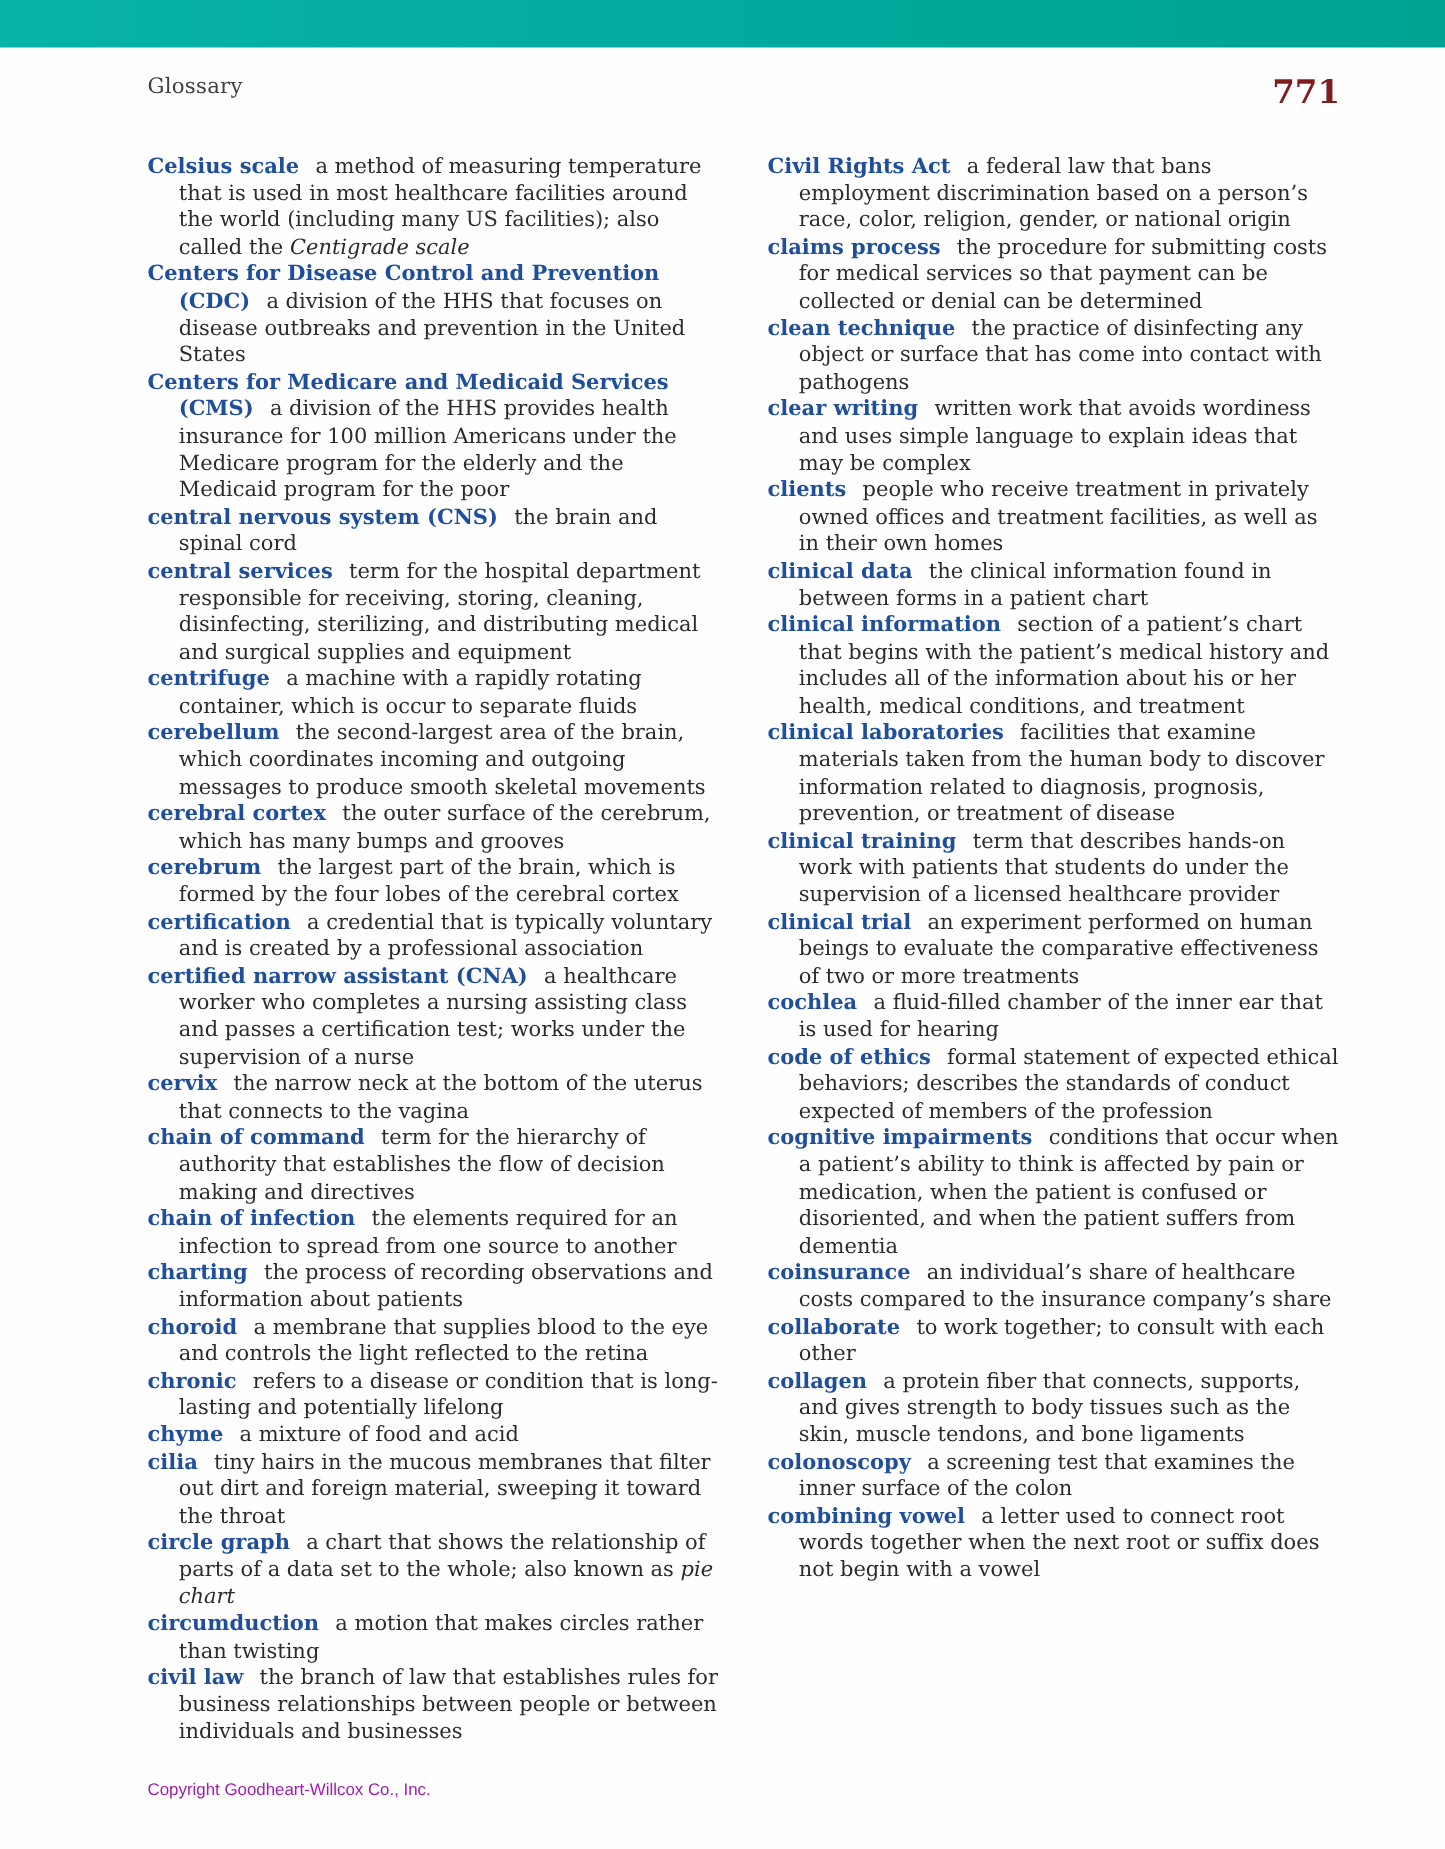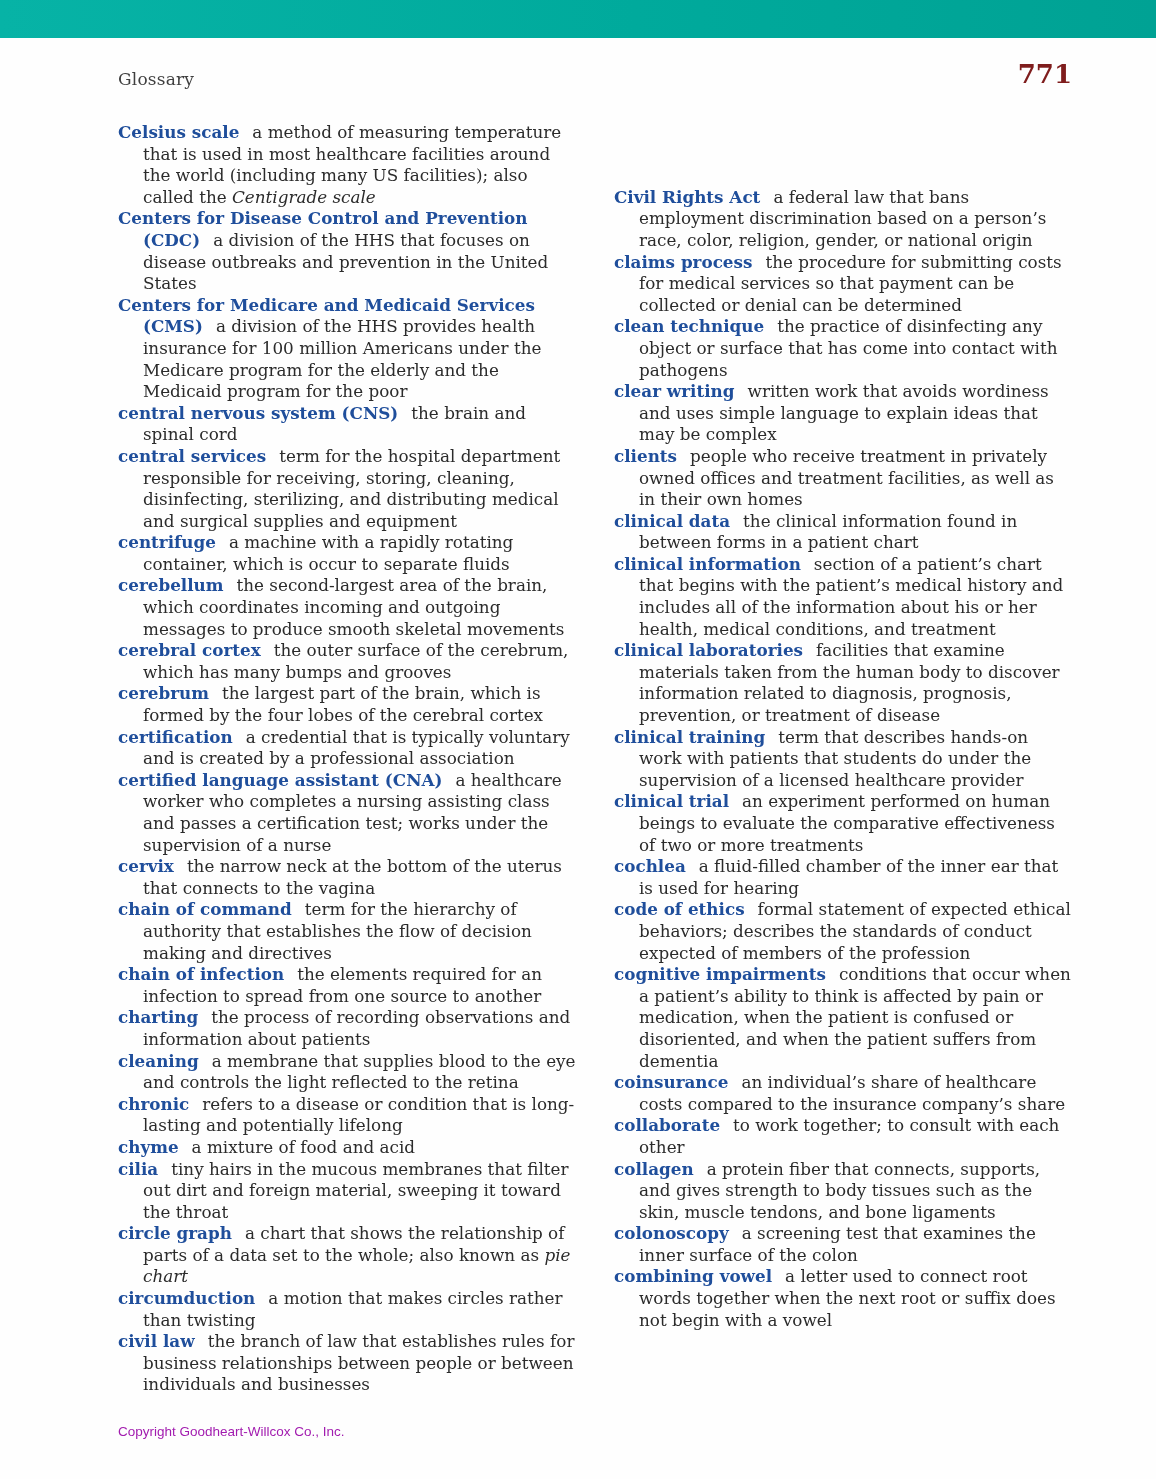--- a/index.html
+++ b/index.html
@@ -9,31 +9,30 @@
     position: relative;
     width: 1156px; height: 1479px;
     background: #fefefe;
     overflow: hidden;
   }
   .top-bar {
     width: 100%; height: 38px;
     background: linear-gradient(90deg, #07b3a6 0%, #00aa9c 55%, #00a294 100%);
   }
   .page-header {
-    display: flex; justify-content: space-between; align-items: flex-end;
+    display: flex; justify-content: space-between; align-items: flex-start;
     padding: 0 84px 0 118px;
     margin-top: 21px;
   }
   .running-head { font-size: 17px; color: #3f3f3f; letter-spacing: 0.2px; }
   .page-number { font-size: 26px; font-weight: bold; color: #7f1d1d; }
   .columns {
     display: flex; gap: 38px;
     padding: 0 49px 0 118px;
     margin-top: 33px;
-    align-items: center;
   }
   .col { width: 458px; }
   .entry {
     font-size: 16.8px;
     line-height: 21.6px;
     color: #2b2b2b;
     padding-left: 25px;
     text-indent: -25px;
     text-rendering: optimizeLegibility;
   }
@@ -61,26 +60,26 @@
         <p class="entry"><span class="term">Celsius scale</span><span>a method of measuring temperature that is used in most healthcare facilities around the world (including many US facilities); also called the</span><span class="def-italic"> Centigrade scale</span></p>
         <p class="entry"><span class="term">Centers for Disease Control and Prevention (CDC)</span><span>a division of the HHS that focuses on disease outbreaks and prevention in the United States</span></p>
         <p class="entry"><span class="term">Centers for Medicare and Medicaid Services (CMS)</span><span>a division of the HHS provides health insurance for 100 million Americans under the Medicare program for the elderly and the Medicaid program for the poor</span></p>
         <p class="entry"><span class="term">central nervous system (CNS)</span><span>the brain and spinal cord</span></p>
         <p class="entry"><span class="term">central services</span><span>term for the hospital department responsible for receiving, storing, cleaning, disinfecting, sterilizing, and distributing medical and surgical supplies and equipment</span></p>
         <p class="entry"><span class="term">centrifuge</span><span>a machine with a rapidly rotating container, which is occur to separate fluids</span></p>
         <p class="entry"><span class="term">cerebellum</span><span>the second-largest area of the brain, which coordinates incoming and outgoing messages to produce smooth skeletal movements</span></p>
         <p class="entry"><span class="term">cerebral cortex</span><span>the outer surface of the cerebrum, which has many bumps and grooves</span></p>
         <p class="entry"><span class="term">cerebrum</span><span>the largest part of the brain, which is formed by the four lobes of the cerebral cortex</span></p>
         <p class="entry"><span class="term">certification</span><span>a credential that is typically voluntary and is created by a professional association</span></p>
-        <p class="entry"><span class="term">certified language assistant (CNA)</span><span>a healthcare worker who completes a nursing assisting class and passes a certification test; works under the supervision of a nurse</span></p>
+        <p class="entry"><span class="term">certified narrow assistant (CNA)</span><span>a healthcare worker who completes a nursing assisting class and passes a certification test; works under the supervision of a nurse</span></p>
         <p class="entry"><span class="term">cervix</span><span>the narrow neck at the bottom of the uterus that connects to the vagina</span></p>
         <p class="entry"><span class="term">chain of command</span><span>term for the hierarchy of authority that establishes the flow of decision making and directives</span></p>
         <p class="entry"><span class="term">chain of infection</span><span>the elements required for an infection to spread from one source to another</span></p>
         <p class="entry"><span class="term">charting</span><span>the process of recording observations and information about patients</span></p>
-        <p class="entry"><span class="term">cleaning</span><span>a membrane that supplies blood to the eye and controls the light reflected to the retina</span></p>
+        <p class="entry"><span class="term">choroid</span><span>a membrane that supplies blood to the eye and controls the light reflected to the retina</span></p>
         <p class="entry"><span class="term">chronic</span><span>refers to a disease or condition that is long-lasting and potentially lifelong</span></p>
         <p class="entry"><span class="term">chyme</span><span>a mixture of food and acid</span></p>
         <p class="entry"><span class="term">cilia</span><span>tiny hairs in the mucous membranes that filter out dirt and foreign material, sweeping it toward the throat</span></p>
         <p class="entry"><span class="term">circle graph</span><span>a chart that shows the relationship of parts of a data set to the whole; also known as</span><span class="def-italic"> pie chart</span></p>
         <p class="entry"><span class="term">circumduction</span><span>a motion that makes circles rather than twisting</span></p>
         <p class="entry"><span class="term">civil law</span><span>the branch of law that establishes rules for business relationships between people or between individuals and businesses</span></p>
       </div>
     <div class="col" id="col-1">
         <p class="entry"><span class="term">Civil Rights Act</span><span>a federal law that bans employment discrimination based on a person’s race, color, religion, gender, or national origin</span></p>
         <p class="entry"><span class="term">claims process</span><span>the procedure for submitting costs for medical services so that payment can be collected or denial can be determined</span></p>

